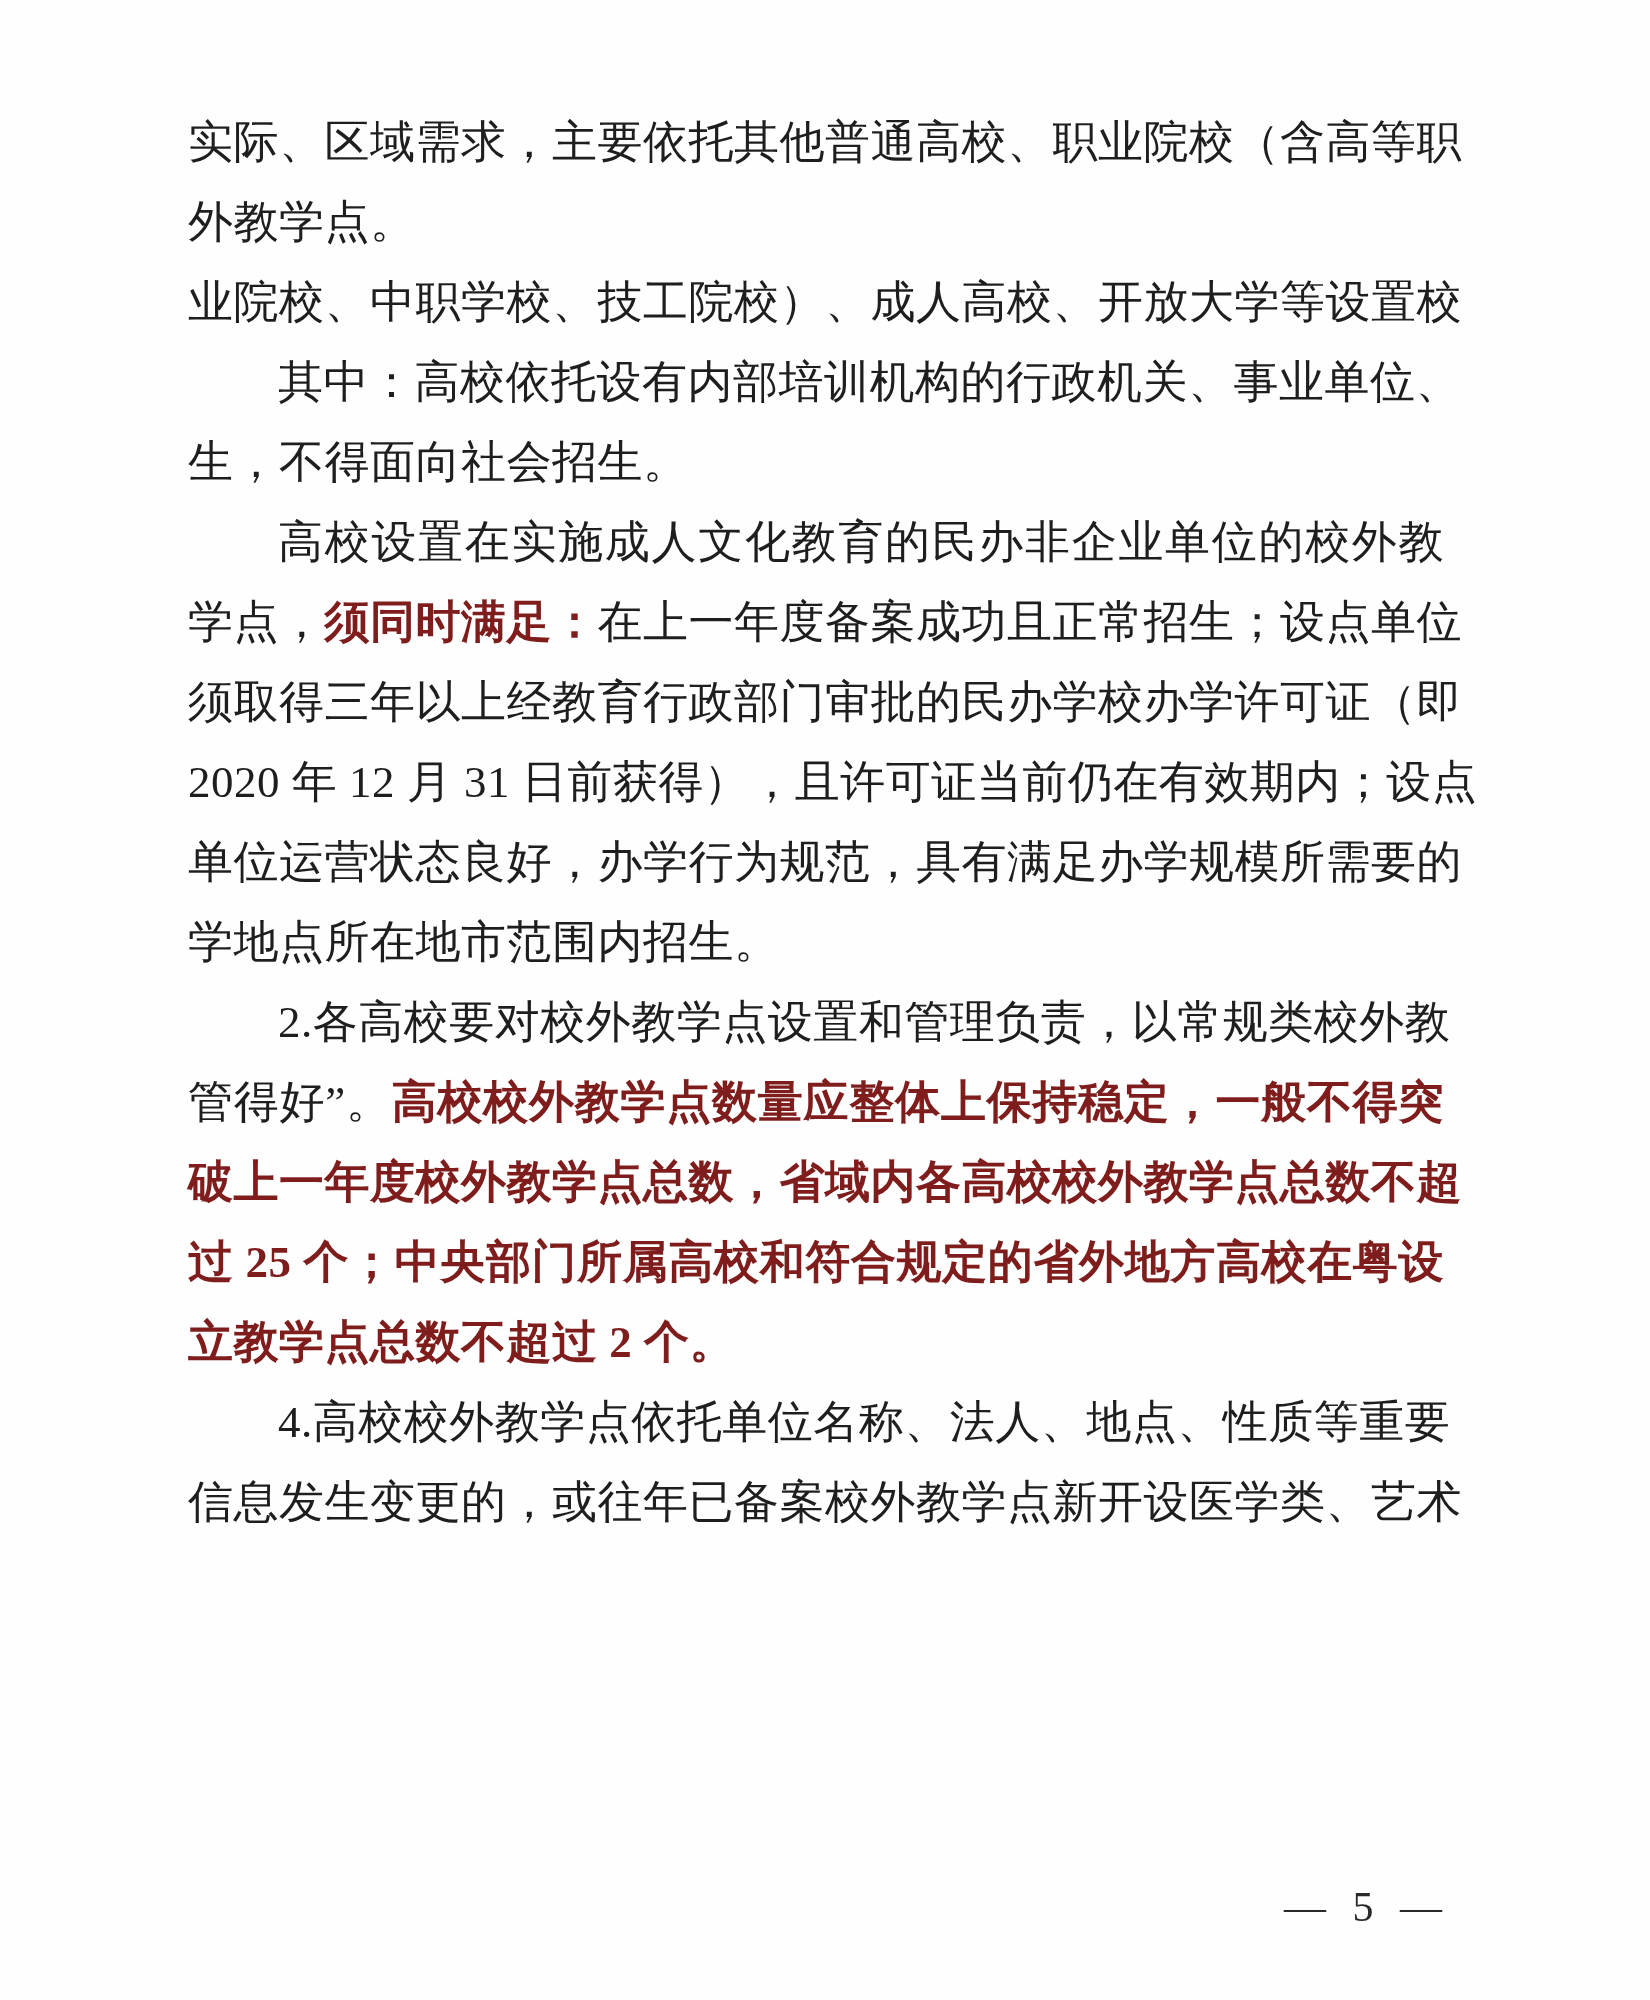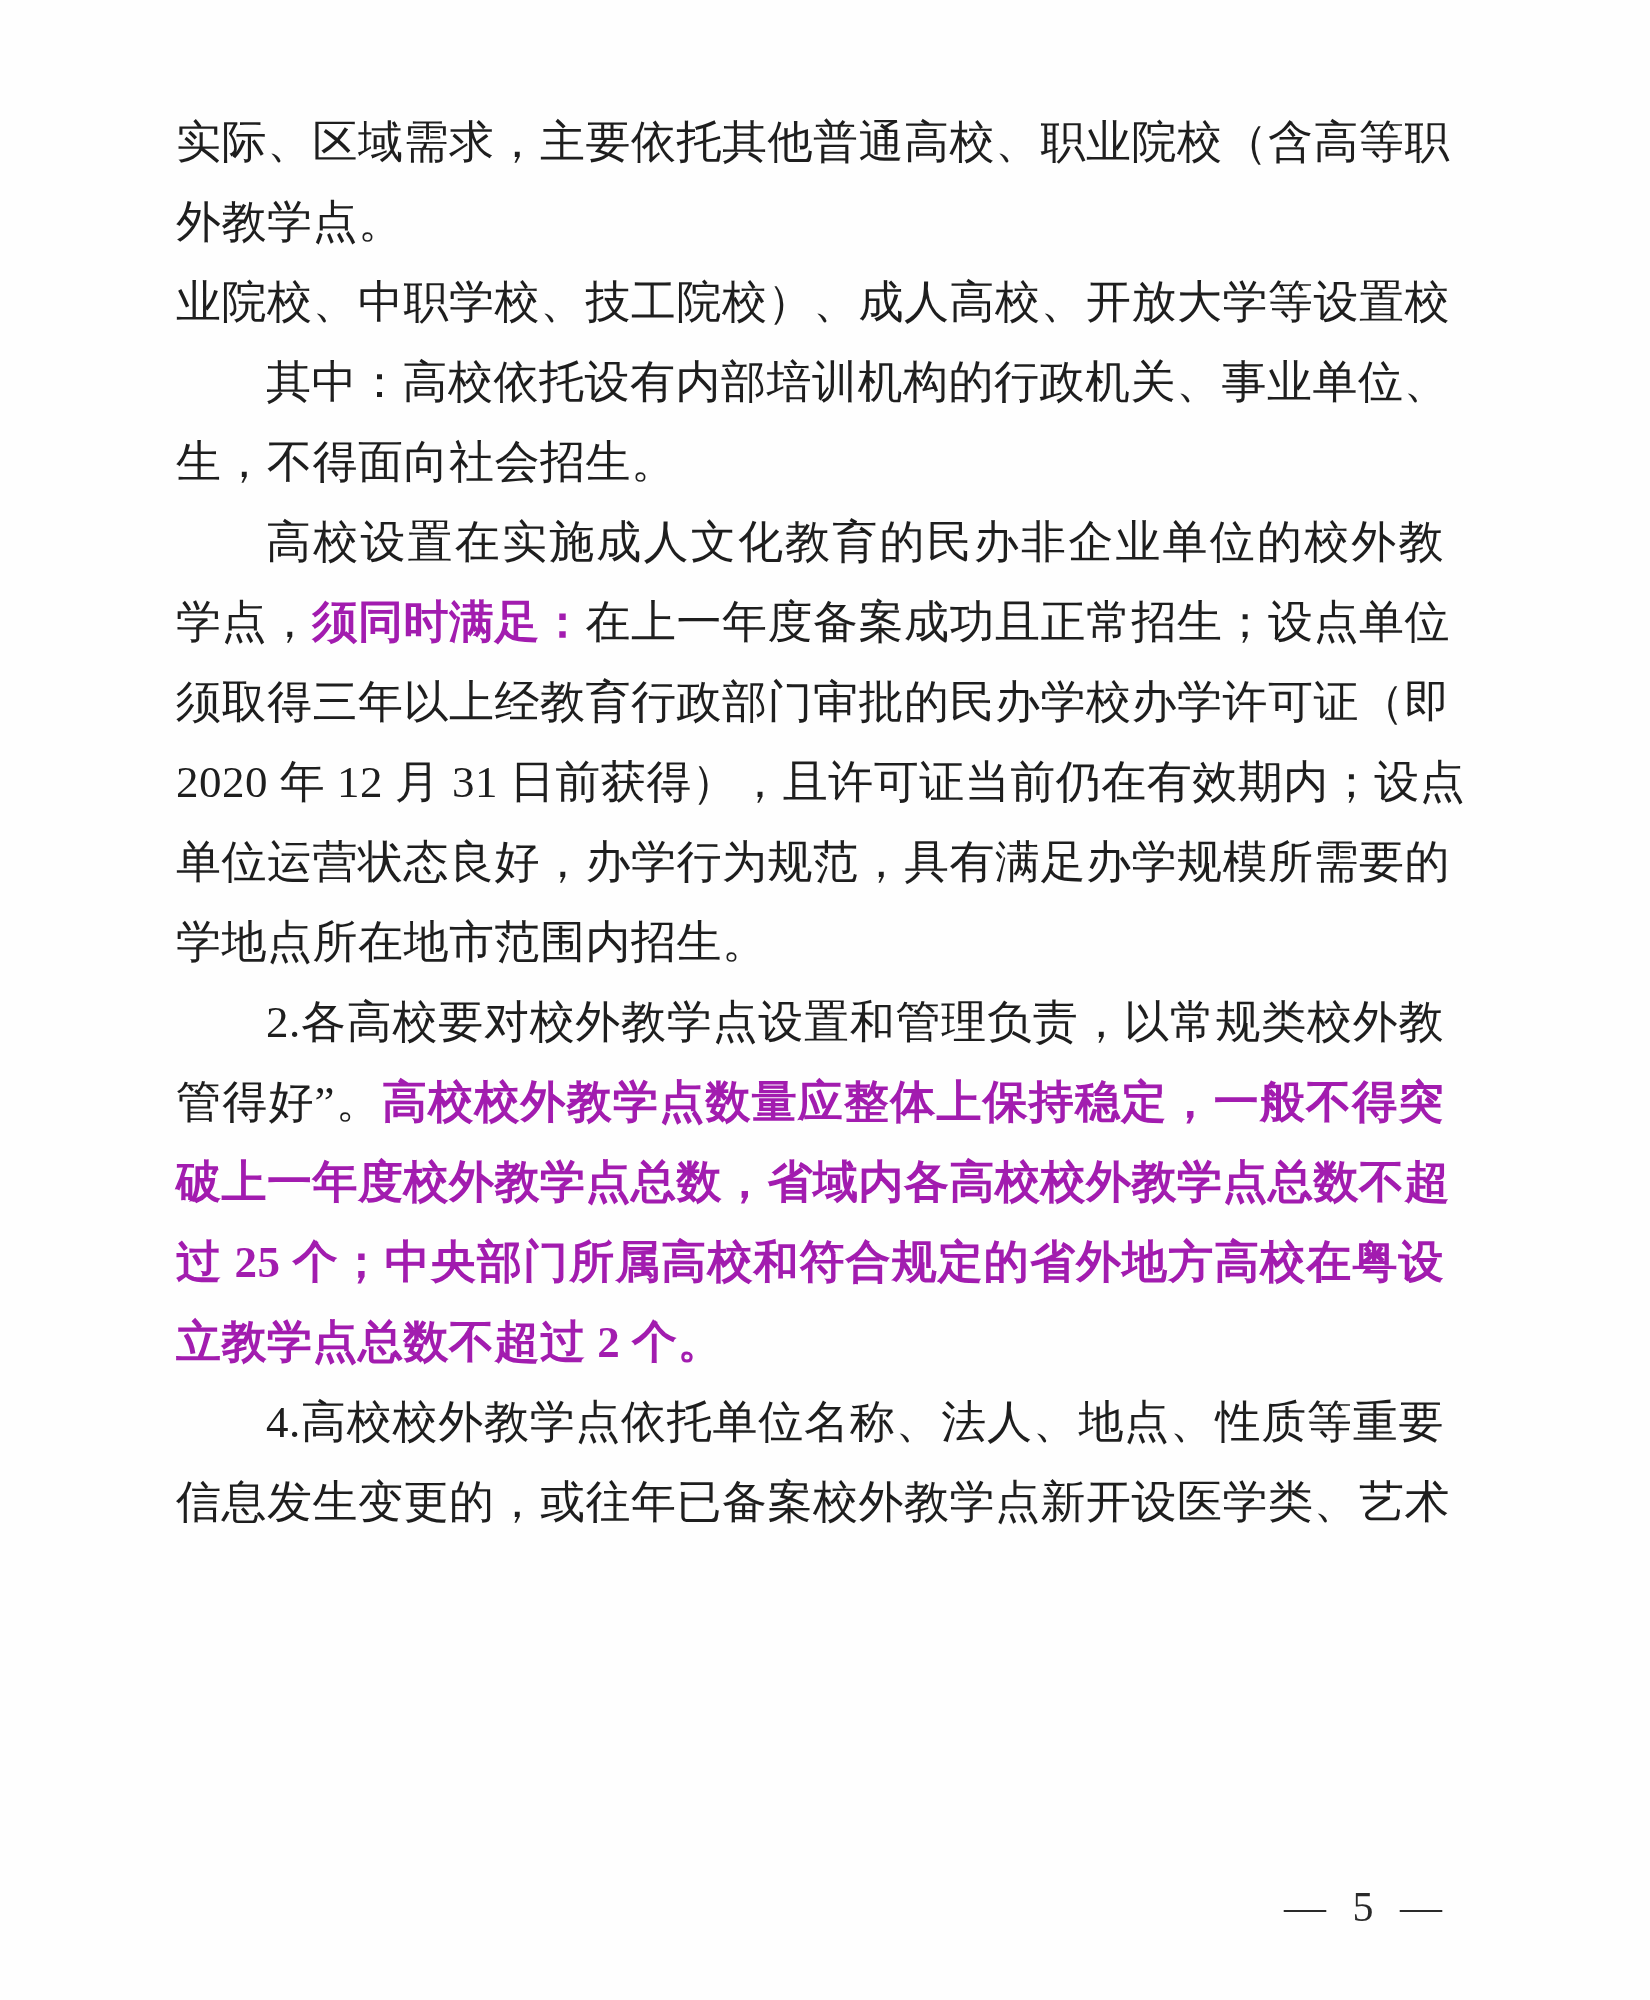--- a/index.html
+++ b/index.html
@@ -25,31 +25,32 @@
   .line {
     height: 80px;
     line-height: 80px;
     font-size: 45px;
     color: #1e1e1e;
     white-space: nowrap;
     text-align: justify;
     text-align-last: justify;
     text-justify: inter-ideograph;
     letter-spacing: 0.5px;
+    margin-left: 12px;
   }
   .line.end {
     text-align: left;
     text-align-last: left;
   }
   .line.indent {
     text-indent: 90px;
   }
   .bold {
     font-weight: bold;
-    color: #a21caf;
+    color: #7f1d1d;
   }
   .page-number {
     position: absolute;
     top: 1882px;
     right: 200px;
     font-size: 42px;
     line-height: 50px;
     color: #2a2a2a;
     letter-spacing: 8px;
     font-family: "Liberation Serif", "DejaVu Serif", serif;

